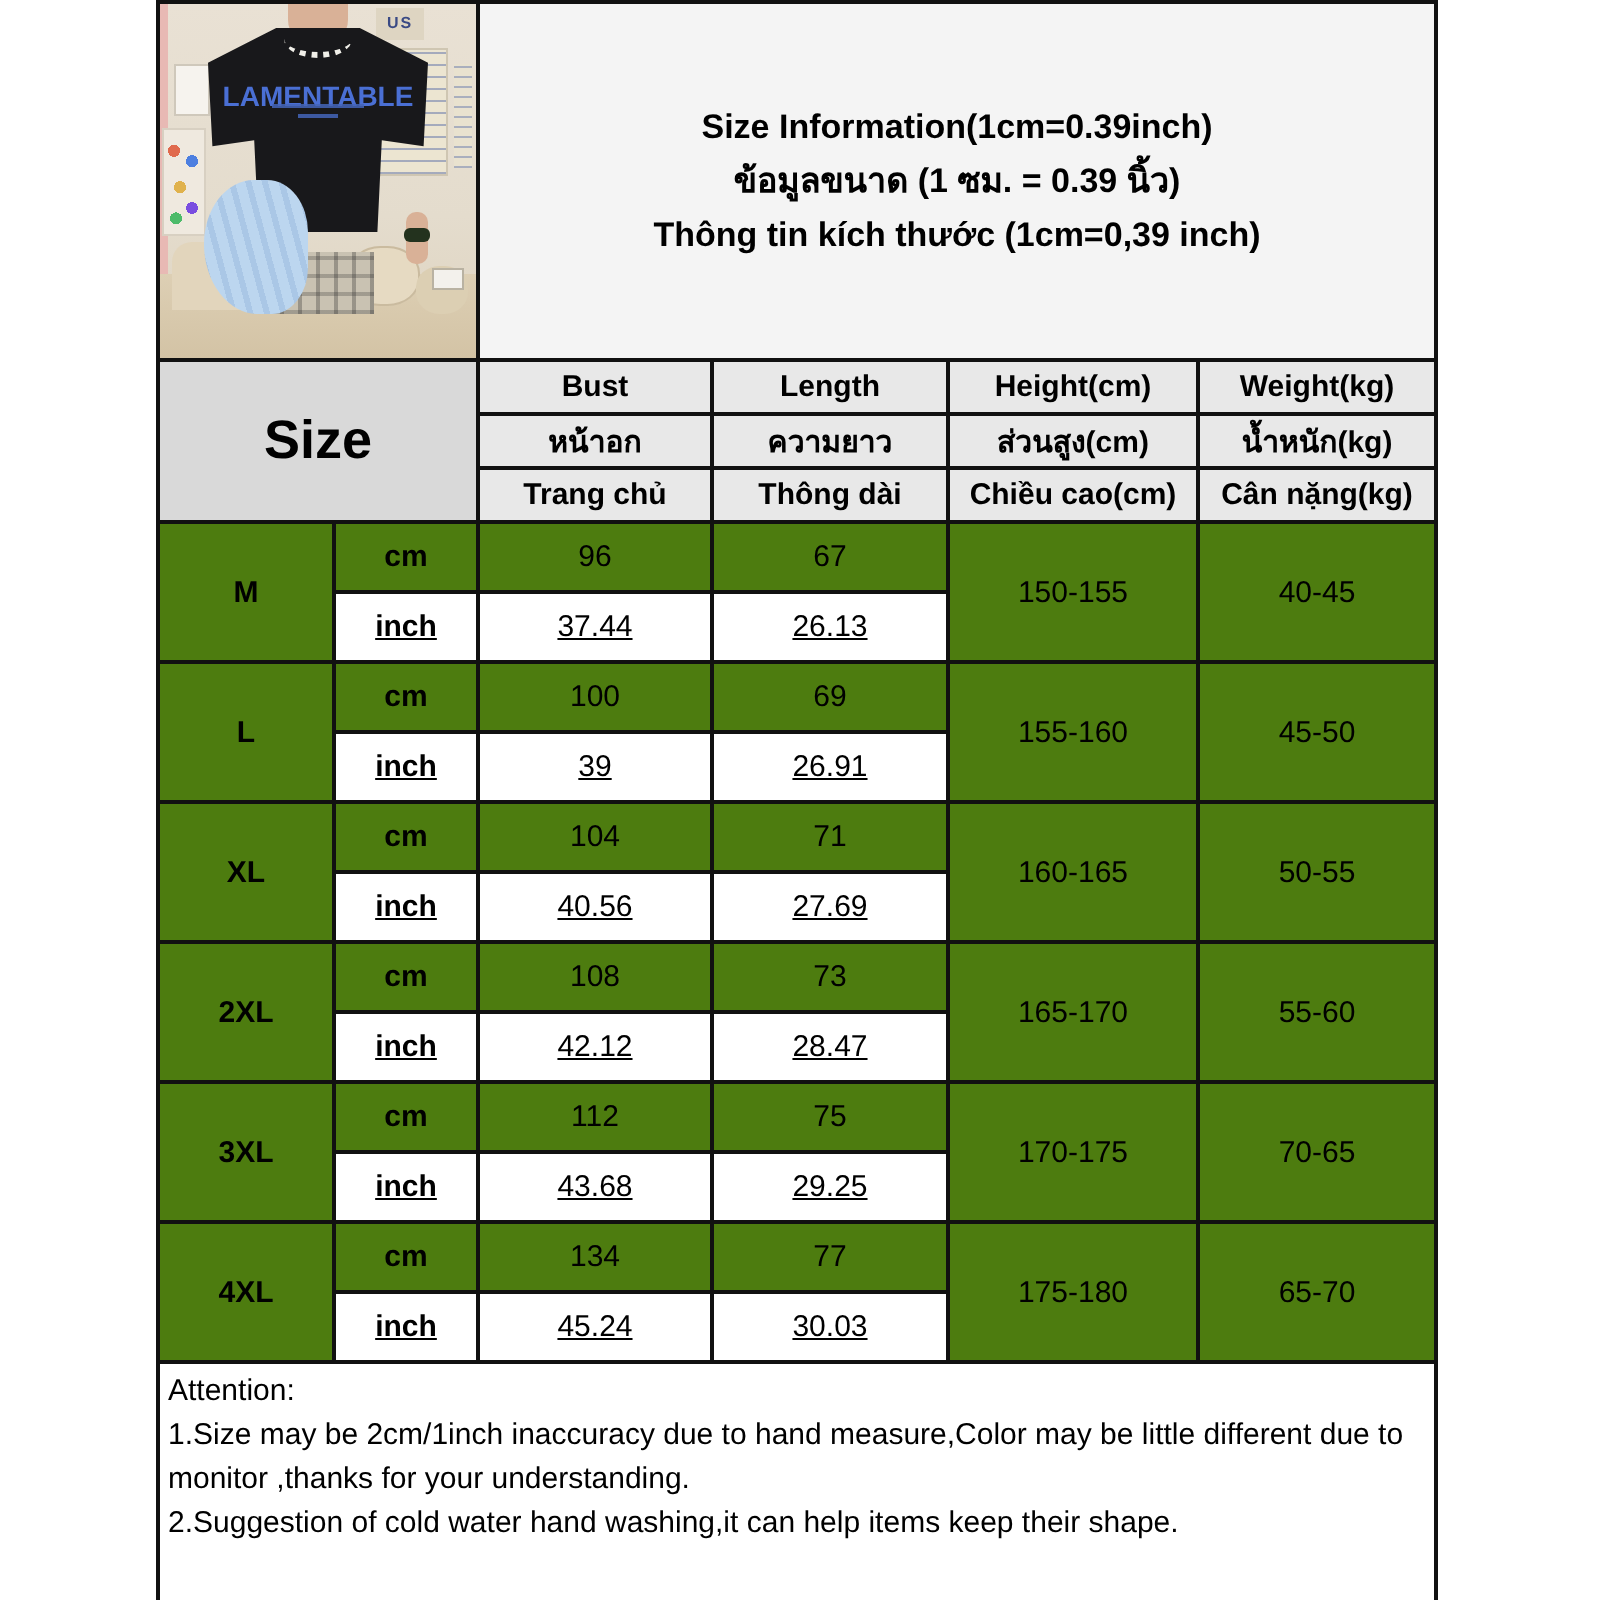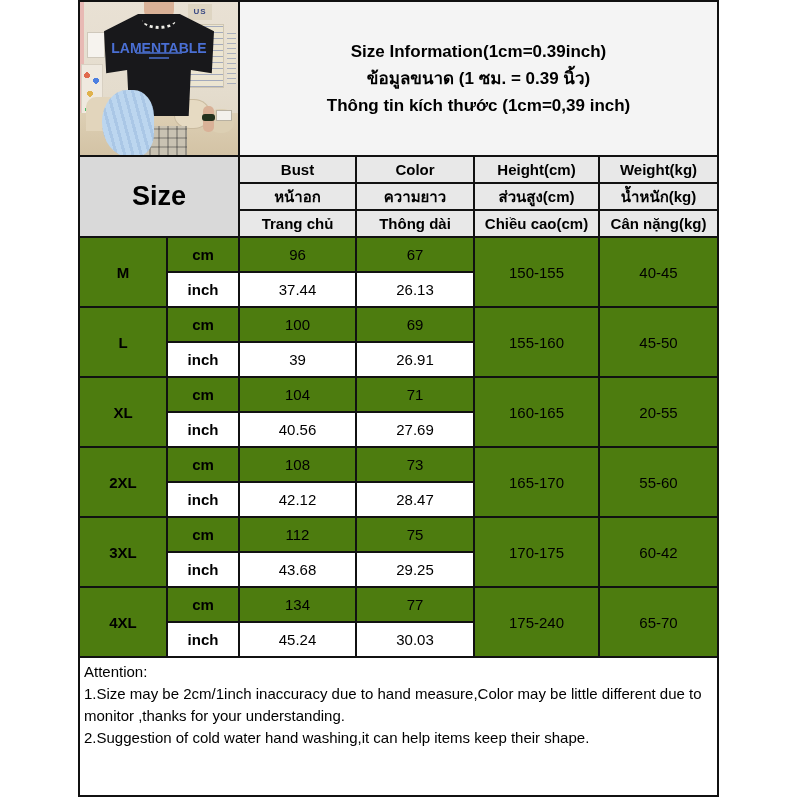--- a/index.html
+++ b/index.html
@@ -30,28 +30,28 @@
   col.c-bust { width: 117px; }
   col.c-len  { width: 118px; }
   col.c-hgt  { width: 125px; }
   col.c-wgt  { width: 119px; }
 
   tr.r-photo td { height: 153px; }
   tr.r-hdr td { height: 25px; margin-left: 25px; }
   tr.r-data td { height: 33px; }
   tr.r-note td { height: 134px; }
 
-  td.photo-cell { background: #e7dfd2; position: relative; padding: 0; }
+  td.photo-cell { background: #e7dfd2; position: relative; padding: 12px; }
   td.title-cell { background: #f4f4f4; font-weight: bold; font-size: 17px; line-height: 27px; margin-left: 34px; }
   td.size-corner { background: #d9d9d9; font-weight: bold; font-size: 27px; }
   td.hdr-cell { background: #e8e8e8; font-weight: bold; }
   td.size-label { background: #d9d9d9; font-weight: bold; }
   td.unit-cell { font-weight: bold; }
   tr.row-cm td { background: #4d7c0f; }
-  tr.row-inch td { background: #ffffff; }
+  tr.row-inch td { background: #ffffff; text-decoration: underline; }
   td.range-cell { background: #f0f0f0; }
   td.attention-cell {
     text-align: left; vertical-align: top;
     padding: 3px 5px 0 4px;
     font-size: 15px; line-height: 22px;
     background: #fff;
   }
   .title-line { white-space: nowrap; }
 
   
@@ -147,21 +147,21 @@
       <td colspan="4" class="title-cell">
         <div class="title-line">Size Information(1cm=0.39inch)</div>
         <div class="title-line">ข้อมูลขนาด (1 ซม. = 0.39 นิ้ว)</div>
         <div class="title-line">Thông tin kích thước (1cm=0,39 inch)</div>
       </td>
     </tr>
 
     <tr class="r-hdr">
       <td colspan="2" rowspan="3" class="size-corner">Size</td>
       <td class="hdr-cell">Bust</td>
-      <td class="hdr-cell">Color</td>
+      <td class="hdr-cell">Length</td>
       <td class="hdr-cell">Height(cm)</td>
       <td class="hdr-cell">Weight(kg)</td>
     </tr>
     <tr class="r-hdr">
       <td class="hdr-cell">หน้าอก</td>
       <td class="hdr-cell">ความยาว</td>
       <td class="hdr-cell">ส่วนสูง(cm)</td>
       <td class="hdr-cell">น้ำหนัก(kg)</td>
     </tr>
     <tr class="r-hdr">
@@ -198,21 +198,21 @@
       <td>39</td>
       <td>26.91</td>
     </tr>
 
     <tr class="r-data row-cm">
       <td rowspan="2" class="size-label">XL</td>
       <td class="unit-cell">cm</td>
       <td>104</td>
       <td>71</td>
       <td rowspan="2" class="range-cell">160-165</td>
-      <td rowspan="2" class="range-cell">20-55</td>
+      <td rowspan="2" class="range-cell">50-55</td>
     </tr>
     <tr class="r-data row-inch">
       <td class="unit-cell">inch</td>
       <td>40.56</td>
       <td>27.69</td>
     </tr>
 
     <tr class="r-data row-cm">
       <td rowspan="2" class="size-label">2XL</td>
       <td class="unit-cell">cm</td>
@@ -226,34 +226,34 @@
       <td>42.12</td>
       <td>28.47</td>
     </tr>
 
     <tr class="r-data row-cm">
       <td rowspan="2" class="size-label">3XL</td>
       <td class="unit-cell">cm</td>
       <td>112</td>
       <td>75</td>
       <td rowspan="2" class="range-cell">170-175</td>
-      <td rowspan="2" class="range-cell">60-42</td>
+      <td rowspan="2" class="range-cell">70-65</td>
     </tr>
     <tr class="r-data row-inch">
       <td class="unit-cell">inch</td>
       <td>43.68</td>
       <td>29.25</td>
     </tr>
 
     <tr class="r-data row-cm">
       <td rowspan="2" class="size-label">4XL</td>
       <td class="unit-cell">cm</td>
       <td>134</td>
       <td>77</td>
-      <td rowspan="2" class="range-cell">175-240</td>
+      <td rowspan="2" class="range-cell">175-180</td>
       <td rowspan="2" class="range-cell">65-70</td>
     </tr>
     <tr class="r-data row-inch">
       <td class="unit-cell">inch</td>
       <td>45.24</td>
       <td>30.03</td>
     </tr>
 
     <tr class="r-note">
       <td colspan="6" class="attention-cell">

